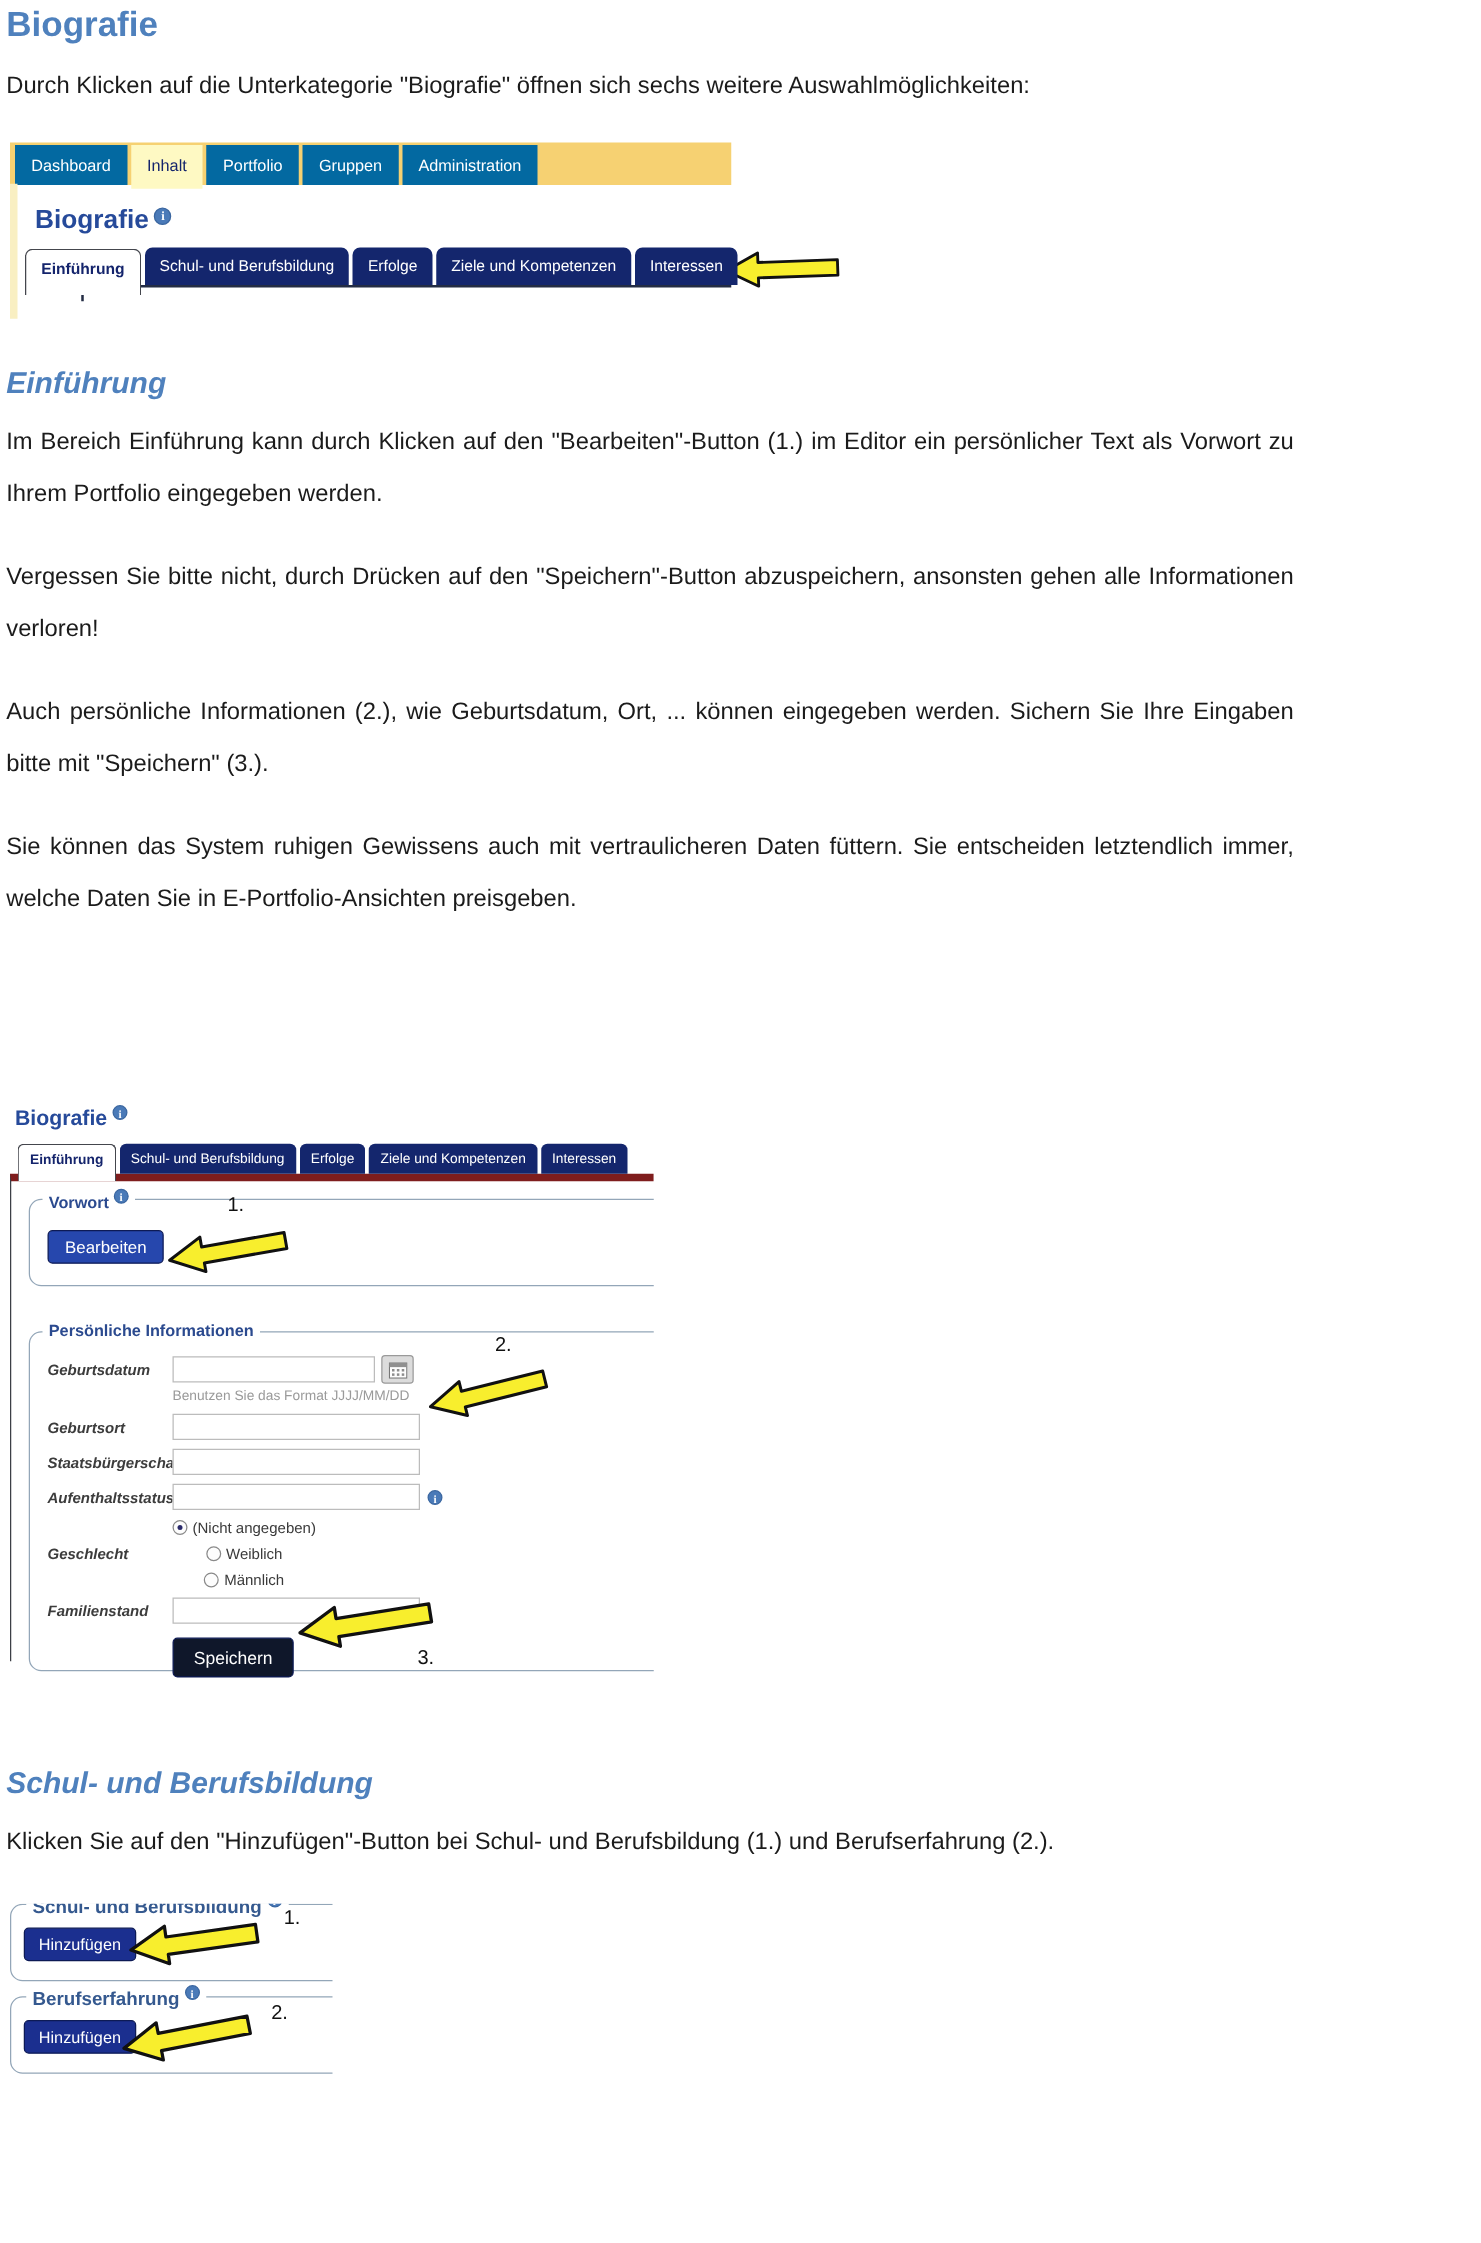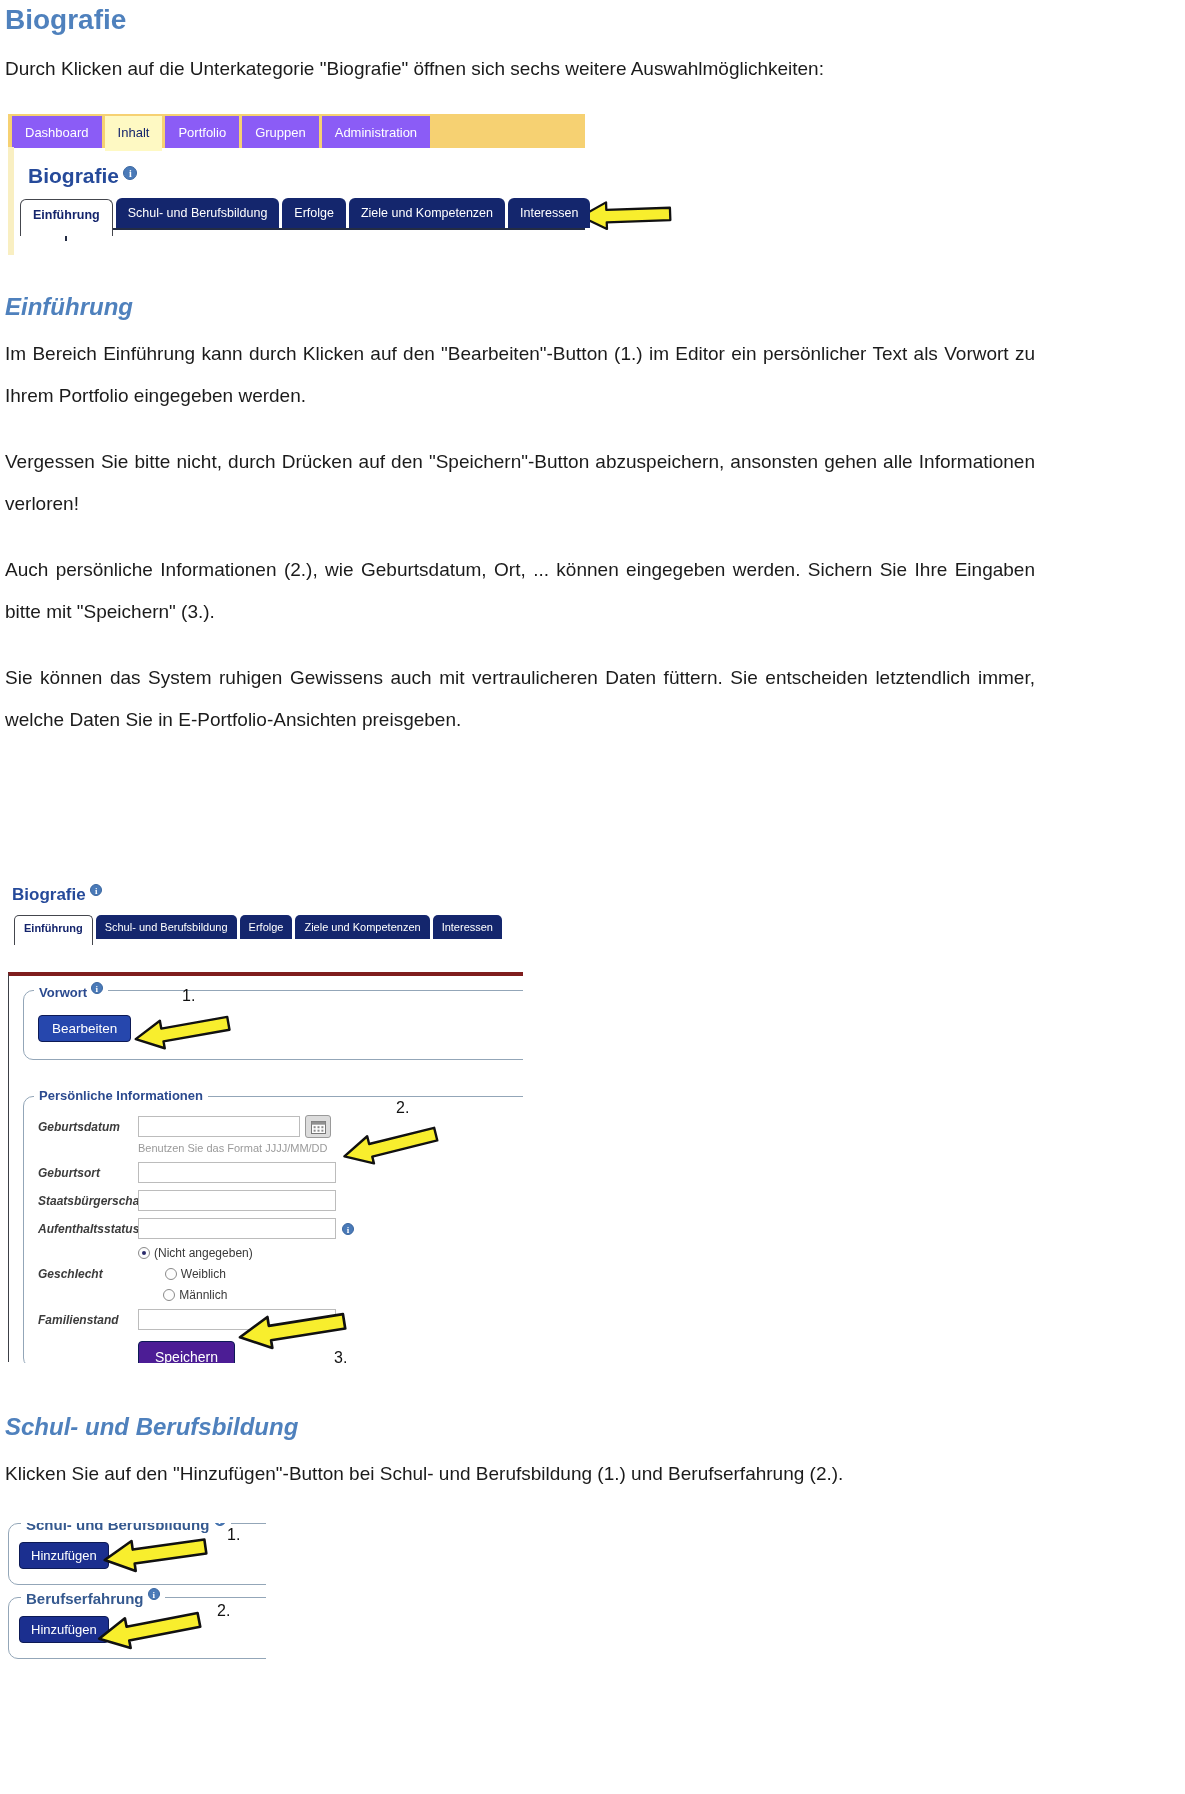--- a/index.html
+++ b/index.html
@@ -26,21 +26,21 @@
   .info.sm { width:12px; height:12px; line-height:12px; font-size:9px; }
   .arrow-note { position:absolute; font-size:16px; color:#111; font-weight:normal; }
   svg.arrow polygon { fill:#f8ee2d; stroke:#111; stroke-width:2.4; stroke-linejoin:round; }
 
   
   .shot1-wrap { position: relative; margin: 20px 0 0 3px; height: 141px; }
   .shot1 { position:relative; width: 577px; height: 141px; }
   .strip { position:absolute; left:0; top:33px; bottom:0; width:6px; background:#f9efc2; }
   .navbar { display:flex; align-items:stretch; height:34px; background:#f6d172; padding-left:4px; gap:3px; }
   .nav-tab {
-    background:#8b5cf6; color:#fff; font-size:13px; padding:9px 13px 0 13px;
+    background:#0369a1; color:#fff; font-size:13px; padding:9px 13px 0 13px;
     margin-top:2px; cursor:default; white-space:nowrap;
   }
   .nav-tab.on { background:#fef9c3; color:#14246c; margin-bottom:-3px; }
   .bio-head { margin: 16px 0 10px 20px; }
   .bio-title { font-size: 21px; font-weight: bold; color: #264a9a; }
   .bio-head.small { margin: 8px 0 10px 4px; }
   .bio-head.small .bio-title { font-size: 17px; }
   .tabrow { display:flex; align-items:flex-end; gap:3px; padding-left:12px; position:relative; z-index:2; }
   .tab {
     background:#14266d; color:#fff; font-size:12.5px; padding:8px 12px;
@@ -52,21 +52,21 @@
     padding-bottom:14px; margin-bottom:-8px;
   }
   .edge1 { margin-left:57px; border-top:2px solid #232c44; border-left:2px solid #232c44; height:13px; position:relative; z-index:1; }
   .shot1-arrow { position:absolute; left:570px; top:84px; transform:rotate(-2deg); }
 
   
   .shot2 { position:relative; width:515px; overflow:hidden; margin-left:3px; margin-top:135px; height:487px; }
   .shot2 .tabrow { padding-left:6px; }
   .shot2 .tab { font-size:11px; padding:6px 9px; border-radius:5px 5px 0 0; }
   .shot2 .tab.on { padding-bottom:11px; margin-bottom:-6px; border-width:1.2px; }
-  .formbox { border-top:4px solid #7f1d1d; border-left:1.4px solid #3c3f46; padding:14px 0 10px 14px; height:390px;margin-top:33px; }
+  .formbox { border-top:6px solid #7f1d1d; border-left:1.4px solid #3c3f46; padding:14px 0 10px 14px; height:390px; }
   .fieldset { position:relative; border:1.4px solid #93a6b8; border-radius:10px; width:540px; background:#fff; }
   .legend { position:absolute; top:-9px; left:10px; background:#fff; padding:0 5px; font-size:13px; font-weight:bold; color:#2b4a8f; white-space:nowrap; }
   .fs-vorwort { height:70px; margin-bottom:36px; }
   .btn {
     display:inline-block; border-radius:4px; color:#fff; text-align:center;
     border:1px solid #0d1a55; cursor:pointer; white-space:nowrap;
   }
   .btn-edit { background:#2647ad; font-size:13.5px; padding:5px 13px; margin:24px 0 0 14px; }
   .fs-pers { height:272px; padding:18px 0 0 14px; }
   .frow { display:flex; align-items:center; margin-bottom:7px; }
@@ -74,21 +74,21 @@
   .tinput { width:198px; height:21px; border:1px solid #bcbcbc; background:#fff; font-size:12px; padding:0 4px; }
   .tinput.date { width:162px; }
   .cal-btn { width:26px; height:23px; margin-left:5px; border:1px solid #9a9a9a; border-radius:3px;
              background:#dcdcdc; display:flex; align-items:center; justify-content:center; cursor:pointer; }
   .hint-row { display:flex; margin:-3px 0 8px 0; }
   .hint { font-size:11px; color:#9a9a9a; margin-left:100px; }
   .radio-group { display:flex; align-items:center; gap:7px; font-size:12px; color:#3a3a3a;flex-direction:column; }
   .radio { width:12px; height:12px; border-radius:50%; border:1px solid #8a8a8a; background:#fdfdfd; position:relative; display:inline-block; }
   .radio.dot::after { content:""; position:absolute; left:3px; top:3px; width:4px; height:4px; border-radius:50%; background:#2b2b6b; }
   .radio-opt { display:flex; align-items:center; gap:4px; margin-right:6px; }
-  .btn-save { background:#4c1d95; font-size:14px; padding:7px 16px; margin:4px 0 0 100px;text-align:center; }
+  .btn-save { background:#0f172a; font-size:14px; padding:7px 16px; margin:4px 0 0 100px;text-align:center; }
   .arr-1 { position:absolute; left:108px; top:22px; transform:rotate(-10deg); }
   .note-1 { left:158px; top:-4px; }
   .arr-2 { position:absolute; left:316px; top:30px; transform:rotate(-14deg); }
   .note-2 { left:372px; top:2px; }
   .arr-3 { position:absolute; left:212px; top:212px; transform:rotate(-9deg); }
   .note-3 { left:310px; top:252px; }
 
   
   .shot3 { position:relative; width:258px; overflow:hidden; margin-left:3px; margin-top:28px; height:158px; }
   .fs3 { position:relative; border:1.4px solid #93a6b8; border-radius:10px; width:300px; height:62px; margin-bottom:12px; }

